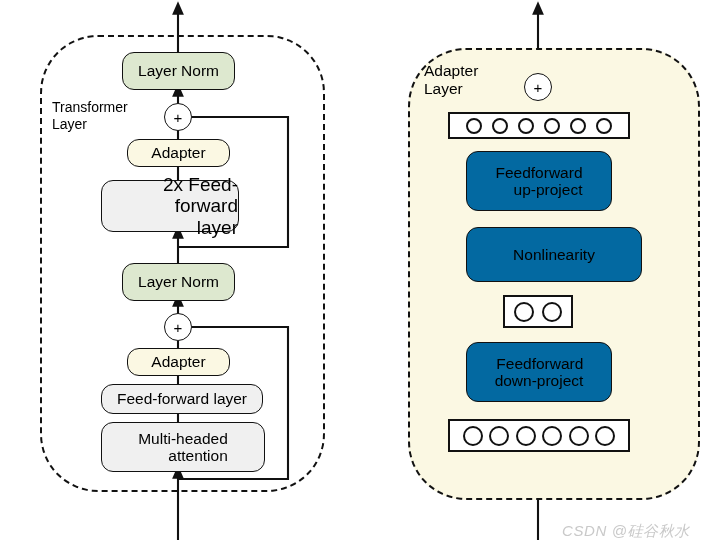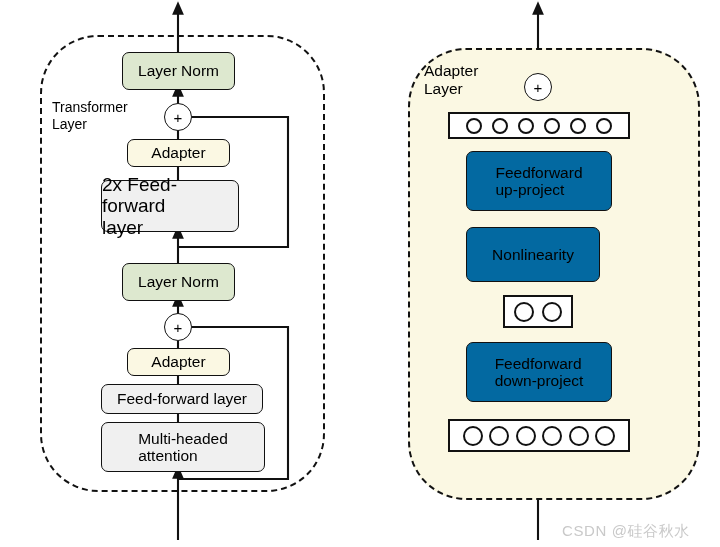--- a/index.html
+++ b/index.html
@@ -20,23 +20,23 @@
     top: 0;
     width: 720px;
     height: 547px;
   }
   .blk {
     position: absolute;
     box-sizing: border-box;
     display: flex;
     align-items: center;
     justify-content: center;
-    text-align: left;
+    text-align: right;
     border: 1.6px solid #111111;
-    border-radius: 7px;
+    border-radius: 12px;
     color: #000000;
     font-family: "Liberation Sans", sans-serif;
     line-height: 1.12;
     white-space: pre-line;
   }
   .blk-green  { background: #dde8cf; }
   .blk-cream  { background: #fbf8e3; }
   .blk-grey   { background: #f0f0f0; }
   .blk-green2 { background: #0369a1; }
 
@@ -85,20 +85,21 @@
     border-radius: 50%;
     background: #ffffff;
   }
 
   .watermark {
     position: absolute;
     color: #c9c9c9;
     font-family: "Liberation Sans", sans-serif;
     letter-spacing: 0.6px;
     white-space: nowrap;
+    font-style: italic;
   }
   svg.wires { position: absolute; left: 0; top: 0; }
 </style>
 </head>
 <body>
 
 <div id="canvas">
 
   <svg class="wires" width="720" height="547">
     <defs>
@@ -189,21 +190,21 @@
     <span class="dot" style="width:16px;height:16px;"></span>
     <span class="dot" style="width:16px;height:16px;"></span>
     <span class="dot" style="width:16px;height:16px;"></span>
     <span class="dot" style="width:16px;height:16px;"></span>
     <span class="dot" style="width:16px;height:16px;"></span>
   </div>
 
   <div class="blk blk-green2" style="left:466px; top:151px; width:146px; height:60px; font-size:15.5px;">Feedforward
 up-project</div>
 
-  <div class="blk blk-green2" style="left:466px; top:227px; width:134px; height:55px; font-size:15.5px;">Nonlinearity</div>
+  <div class="blk blk-green2" style="left:466px; top:227px; width:176px; height:55px; font-size:15.5px;">Nonlinearity</div>
 
   <div class="nodebar" style="left:503px; top:295px; width:70px; height:33px;">
     <span class="dot" style="width:20px;height:20px;"></span>
     <span class="dot" style="width:20px;height:20px;"></span>
   </div>
 
   <div class="blk blk-green2" style="left:466px; top:342px; width:146px; height:60px; font-size:15.5px;">Feedforward
 down-project</div>
 
   <div class="nodebar" style="left:448px; top:419px; width:182px; height:33px; padding:0 6px;">

